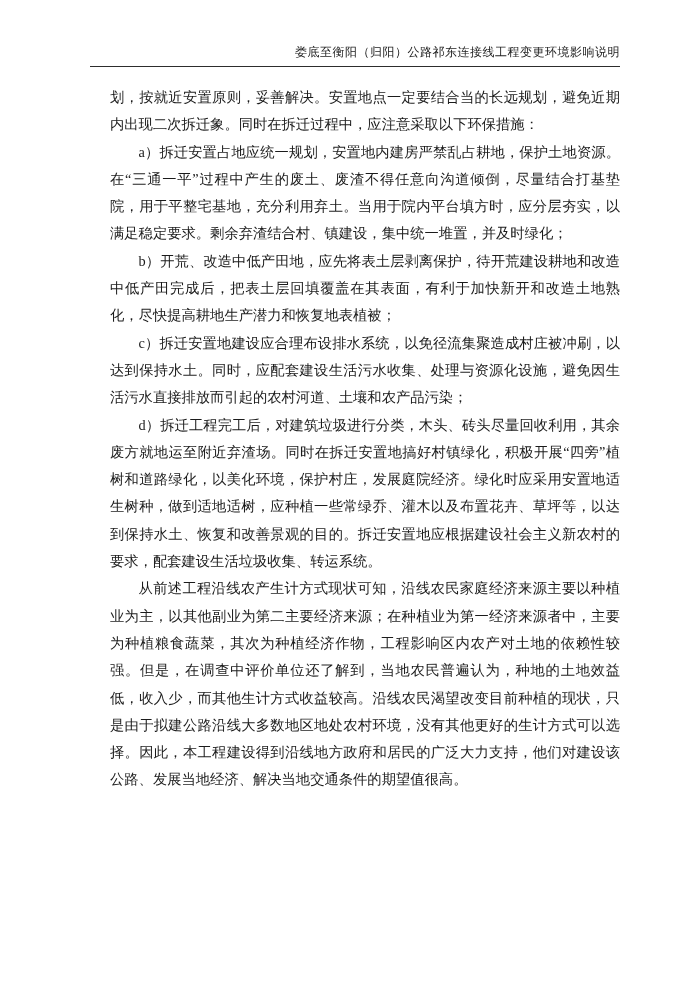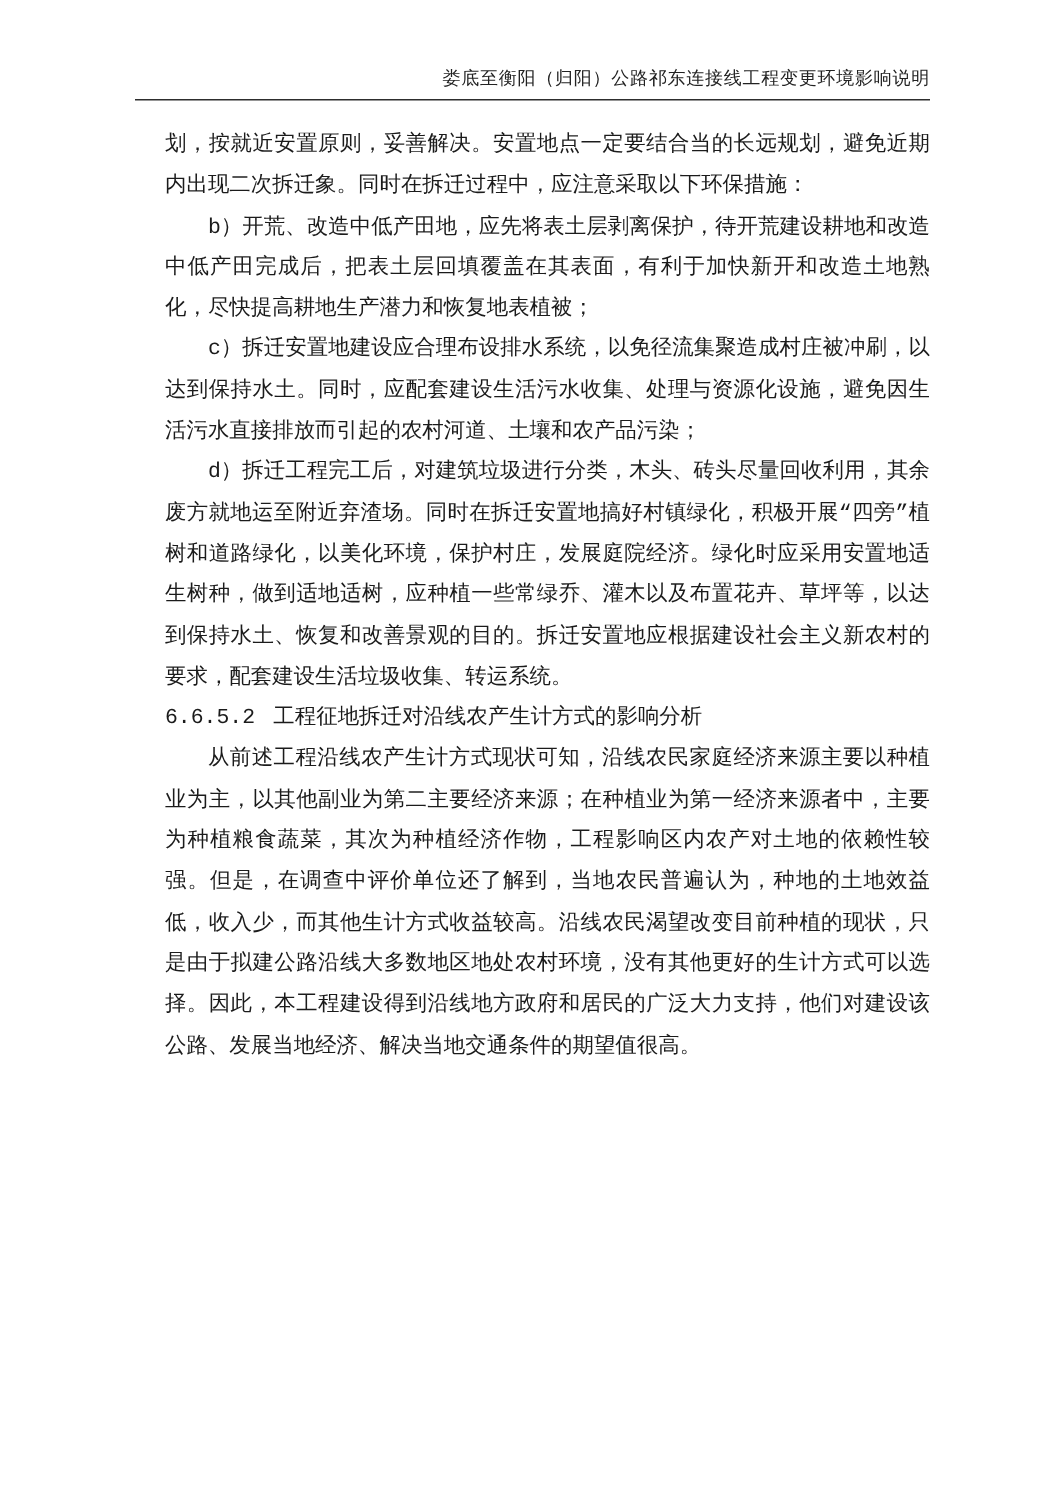--- a/index.html
+++ b/index.html
@@ -6,21 +6,21 @@
     margin: 0;
     padding: 0;
     background: #ffffff;
   }
   .page {
     position: relative;
     width: 700px;
     height: 904px;
     background: #ffffff;
     box-sizing: border-box;
-    font-family: Liberation Mono, monospace;
+    font-family: Liberation Serif, serif;
     color: #1b1b1b;
     overflow: hidden;
   }
   .page-header {
     position: absolute;
     left: 90px;
     right: 80px;
     top: 44px;
   }
   .header-title {
@@ -81,30 +81,28 @@
 
   <div class="page-header">
     <div class="header-title">娄底至衡阳（归阳）公路祁东连接线工程变更环境影响说明</div>
     <hr class="header-rule">
   </div>
 
   <main class="doc-body">
 
     <p class="para">划，按就近安置原则，妥善解决。安置地点一定要结合当的长远规划，避免近期内出现二次拆迁象。同时在拆迁过程中，应注意采取以下环保措施：</p>
 
+    <p class="para indent">a）拆迁安置占地应统一规划，安置地内建房严禁乱占耕地，保护土地资源。在“三通一平”过程中产生的废土、废渣不得任意向沟道倾倒，尽量结合打基垫院，用于平整宅基地，充分利用弃土。当用于院内平台填方时，应分层夯实，以满足稳定要求。剩余弃渣结合村、镇建设，集中统一堆置，并及时绿化；</p>
 
     <p class="para indent">b）开荒、改造中低产田地，应先将表土层剥离保护，待开荒建设耕地和改造中低产田完成后，把表土层回填覆盖在其表面，有利于加快新开和改造土地熟化，尽快提高耕地生产潜力和恢复地表植被；</p>
 
     <p class="para indent">c）拆迁安置地建设应合理布设排水系统，以免径流集聚造成村庄被冲刷，以达到保持水土。同时，应配套建设生活污水收集、处理与资源化设施，避免因生活污水直接排放而引起的农村河道、土壤和农产品污染；</p>
 
     <p class="para indent">d）拆迁工程完工后，对建筑垃圾进行分类，木头、砖头尽量回收利用，其余废方就地运至附近弃渣场。同时在拆迁安置地搞好村镇绿化，积极开展“四旁”植树和道路绿化，以美化环境，保护村庄，发展庭院经济。绿化时应采用安置地适生树种，做到适地适树，应种植一些常绿乔、灌木以及布置花卉、草坪等，以达到保持水土、恢复和改善景观的目的。拆迁安置地应根据建设社会主义新农村的要求，配套建设生活垃圾收集、转运系统。</p>
 
-    <h2 class="heading">
-      <span class="sec-num">6.6.5.2</span><span>工程征地拆迁对沿线农产生计方式的影响分析</span>
-    </h2>
 
     <p class="para indent">从前述工程沿线农产生计方式现状可知，沿线农民家庭经济来源主要以种植业为主，以其他副业为第二主要经济来源；在种植业为第一经济来源者中，主要为种植粮食蔬菜，其次为种植经济作物，工程影响区内农产对土地的依赖性较强。但是，在调查中评价单位还了解到，当地农民普遍认为，种地的土地效益低，收入少，而其他生计方式收益较高。沿线农民渴望改变目前种植的现状，只是由于拟建公路沿线大多数地区地处农村环境，没有其他更好的生计方式可以选择。因此，本工程建设得到沿线地方政府和居民的广泛大力支持，他们对建设该公路、发展当地经济、解决当地交通条件的期望值很高。</p>
 
 
 
   </main>
 
   <footer class="page-footer">
     <span class="page-number">93</span>
   </footer>

